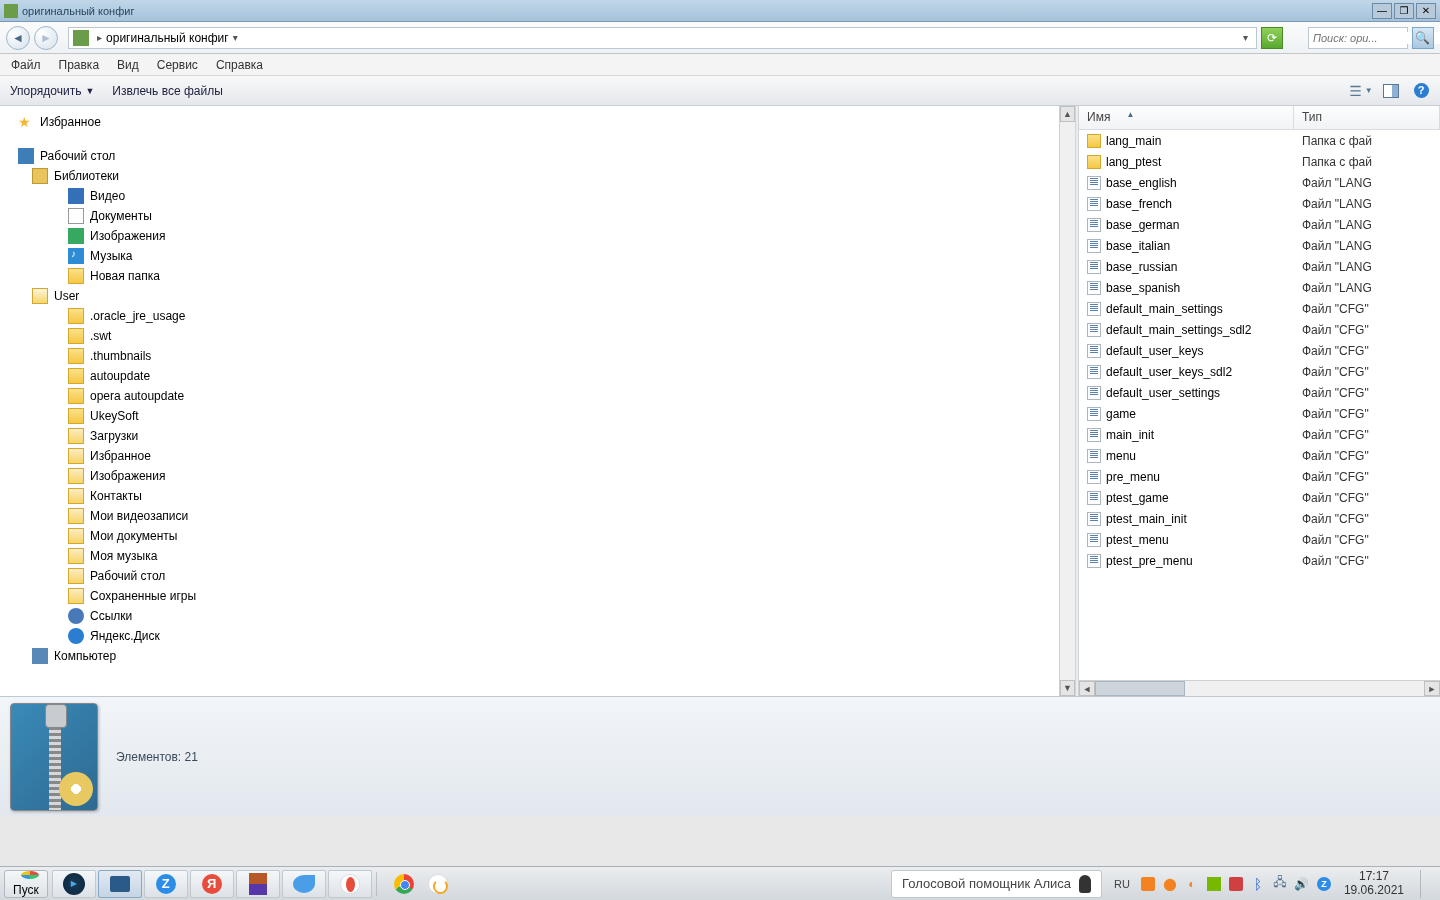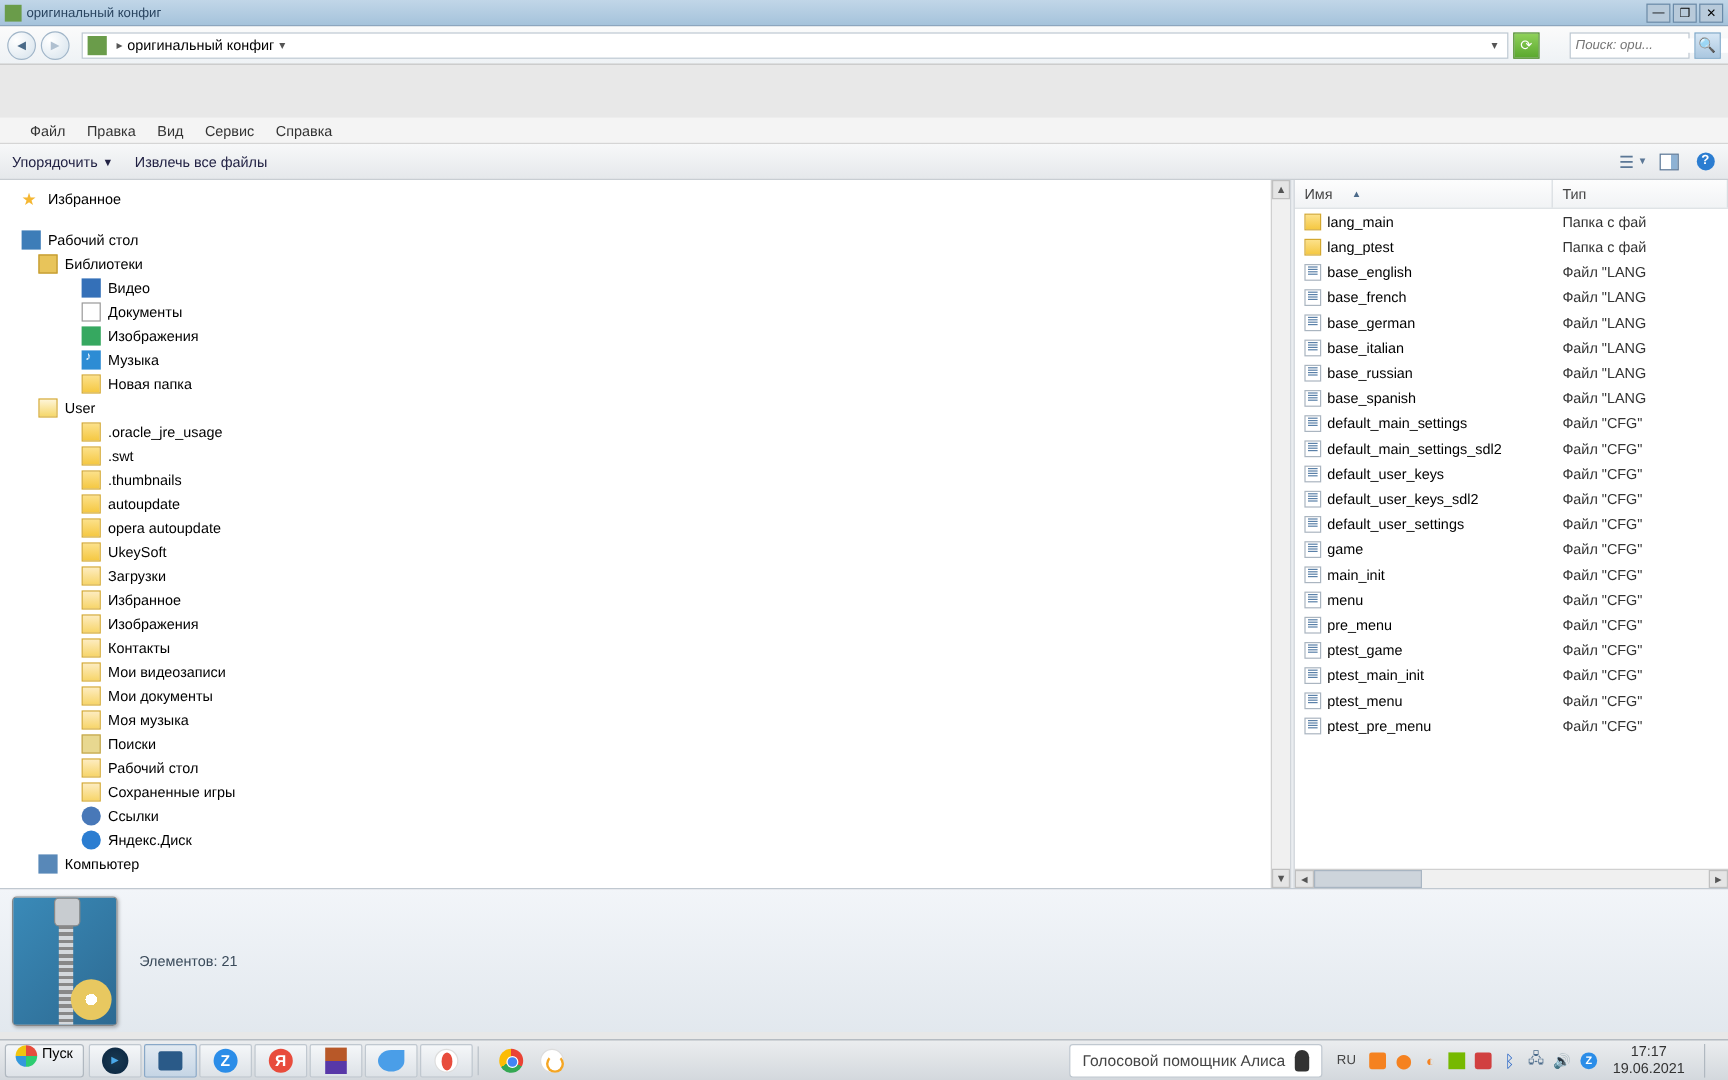--- a/index.html
+++ b/index.html
@@ -17,21 +17,21 @@
 .nav-back, .nav-fwd { width: 24px; height: 24px; border-radius: 50%; background: radial-gradient(circle at 30% 30%, #fff, #d5e2ec); border: 1px solid #a0b5c8; display: flex; align-items: center; justify-content: center; cursor: pointer; }
 .nav-path { flex: 1; display: flex; align-items: center; background: #fff; border: 1px solid #bcc7d1; height: 22px; padding: 0 4px; margin-left: 6px; }
 .nav-path-icon { width: 16px; height: 16px; background: #6a9c4a; margin-right: 4px; }
 .nav-chevron-r { font-size: 10px; color: #555; margin: 0 4px; }
 .nav-refresh { width: 22px; height: 22px; background: linear-gradient(to bottom, #8fd15a, #5aa82e); border: 1px solid #4a8a26; display: flex; align-items:center; justify-content:center; cursor: pointer; }
 .nav-search { width: 100px; height: 22px; background: #fff; border: 1px solid #bcc7d1; display: flex; align-items: center; padding: 0 4px; margin-left: 21px; }
 .nav-search input { border: none; outline: none; flex: 1; font-size: 11px; color: #888; font-style: italic; }
 .nav-search-btn { width: 22px; height: 22px; background: linear-gradient(to bottom,#d7e7f5,#aac7e0); border: 1px solid #7aa6c9; display:flex;align-items:center;justify-content:center;cursor:pointer; }
 
 
-.menubar { height: 22px; background: #f4f4f4; display: flex; align-items: center; padding: 0 25px; gap: 18px; border-bottom: 1px solid #d5d5d5; margin-top: 44px; }
+.menubar { height: 22px; background: #f4f4f4; display: flex; align-items: center; padding: 0 11px; gap: 18px; border-bottom: 1px solid #d5d5d5; }
 .menu-item { cursor: pointer; color: #333; }
 
 
 .cmdbar { height: 30px; background: linear-gradient(to bottom, #f7f8f9, #e5e8eb); display: flex; align-items: center; padding: 0 10px; border-bottom: 1px solid #c8cdd2; justify-content: space-between; }
 .cmd-left { display: flex; align-items: center; gap: 18px; }
 .cmd-item { display: flex; align-items: center; gap: 4px; cursor: pointer; color: #224; }
 .cmd-right { display: flex; align-items: center; gap: 12px; }
 .cmd-icon { width: 18px; height: 18px; display:flex;align-items:center;justify-content:center; }
 .cmd-view-icon { color: #5b7796; font-size: 14px; }
 .cmd-preview-icon { width:16px;height:14px;border:1px solid #5b7796; background:linear-gradient(to right,#fff 60%,#8eb2d4 60%); }
@@ -61,21 +61,21 @@
 .i-link{background:#4878b8;border-radius:50%;}
 .i-ydisk{background:#2b7dd1;border-radius:50%;}
 .indent1{padding-left:32px;}
 .indent2{padding-left:68px;}
 
 .divider { width: 4px; background: #eaedf0; cursor: ew-resize; border-left: 1px solid #d0d5da; border-right: 1px solid #d0d5da; }
 
 
 .filelist { flex: 1; display: flex; flex-direction: column; position: relative; overflow:hidden; }
 .fl-header { height: 24px; display: flex; border-bottom: 1px solid #d8dce0; background: linear-gradient(to bottom,#fdfdfd,#f1f3f5); }
-.fl-col { padding: 4px 8px; border-right: 1px solid #d8dce0; display: flex; align-items: center; gap: 16px; font-size: 11px; color: #444; cursor: pointer; }
+.fl-col { padding: 4px 8px; border-right: 1px solid #d8dce0; display: flex; align-items: flex-start; gap: 16px; font-size: 11px; color: #444; cursor: pointer; }
 .fl-col-name { width: 215px; }
 .fl-col-type { flex: 1; }
 .fl-sort-arrow { font-size: 8px; color: #4c6a8a; }
 .fl-body { flex: 1; overflow: hidden; }
 .fl-row { display: flex; height: 21px; align-items: center; cursor: pointer; }
 .fl-cell-name { width: 215px; display: flex; align-items: center; gap: 5px; padding-left: 8px; }
 .fl-cell-type { flex: 1; padding-left: 8px; color: #333; white-space:nowrap; overflow:hidden; }
 .fl-icon { width: 14px; height: 14px; display:inline-block; }
 .fl-icon-folder{background:linear-gradient(to bottom,#fce18a,#f5c842);border:1px solid #d4a830;}
 .fl-icon-file{background:#fff;border:1px solid #aab5c0;position:relative;}
@@ -88,21 +88,21 @@
 
 .statusbar { height: 120px; background: linear-gradient(to bottom, #f2f5f9, #e2e8ee); display: flex; align-items: center; padding: 4px 10px; border-top: 1px solid #c0c8d0; gap: 18px; }
 .status-thumb { width: 88px; height: 108px; background: linear-gradient(135deg,#3a8ab8,#2d6a92); border: 1px solid #888; border-radius: 4px; position: relative; overflow: hidden; box-shadow:1px 1px 3px rgba(0,0,0,0.25); }
 .status-zip{position:absolute;left:38px;top:2px;width:12px;height:104px;background:repeating-linear-gradient(to bottom,#d4d8dc 0 3px,#888 3px 6px);}
 .status-zip::before{content:"";position:absolute;left:-4px;top:-2px;width:20px;height:22px;background:#c8ccd0;border-radius:4px;border:1px solid #888;}
 .status-disc{position:absolute;right:4px;bottom:4px;width:34px;height:34px;border-radius:50%;background:radial-gradient(circle,#fff 20%,#e8c860 20% 80%,#b89840 80%);}
 .status-text { color: #3a4a5a; }
 
 
 .taskbar { position: absolute; bottom: 0; left: 0; right: 0; height: 34px; background: linear-gradient(to bottom, #ebedef, #d3d8dd); border-top: 1px solid #a8b0b8; display: flex; align-items: center; padding: 0 4px; }
-.start-btn { height: 28px; padding: 0 8px; display: flex; align-items: flex-start; gap: 4px; cursor: pointer; background: linear-gradient(to bottom,#f5f7f9,#dde2e7); border: 1px solid #b0b8c0; border-radius: 3px; }
+.start-btn { height: 28px; padding: 0 8px; display: flex; align-items: flex-end; gap: 4px; cursor: pointer; background: linear-gradient(to bottom,#f5f7f9,#dde2e7); border: 1px solid #b0b8c0; border-radius: 3px; flex-direction: column; }
 .start-orb { width: 18px; height: 18px; border-radius: 50%; background: conic-gradient(#e74c3c 0 25%, #2ecc71 25% 50%, #3498db 50% 75%, #f1c40f 75% 100%); }
 .task-icons { display: flex; gap: 2px; margin-left: 4px; }
 .task-icon { width: 44px; height: 28px; background: linear-gradient(to bottom,#f5f7f9,#dde2e7); border: 1px solid #c0c8d0; border-radius: 2px; display: flex; align-items: center; justify-content: center; cursor: pointer; }
 .task-icon.active { background: linear-gradient(to bottom,#e2eaf2,#c5d5e5); border-color: #88a8c8; }
 .ti-wmp{width:22px;height:22px;border-radius:50%;background:radial-gradient(circle,#1a3a52,#0a2540);display:flex;align-items:center;justify-content:center;}
 .ti-wmp::before{content:"▶";color:#4aa8e8;font-size:8px;}
 .ti-exp{width:20px;height:16px;background:#2a5a88;border-radius:2px;}
 .ti-zona{width:20px;height:20px;border-radius:50%;background:#2b8de8;color:#fff;font-weight:bold;text-align:center;line-height:20px;font-size:13px;}
 .ti-y{width:20px;height:20px;border-radius:50%;background:#e84c3c;color:#fff;font-weight:bold;text-align:center;line-height:20px;font-size:13px;}
 .ti-wr{width:18px;height:22px;background:linear-gradient(to bottom,#b85828 50%,#5838a8 50%);}
@@ -290,24 +290,20 @@
       </div>
     <div class="tree-item indent2">
         <span class="tree-icon i-folder-open"></span>
         <span>Мои документы</span>
       </div>
     <div class="tree-item indent2">
         <span class="tree-icon i-folder-open"></span>
         <span>Моя музыка</span>
       </div>
     <div class="tree-item indent2">
-        <span class="tree-icon i-search"></span>
-        <span>Поиски</span>
-      </div>
-    <div class="tree-item indent2">
         <span class="tree-icon i-folder-open"></span>
         <span>Рабочий стол</span>
       </div>
     <div class="tree-item indent2">
         <span class="tree-icon i-folder-open"></span>
         <span>Сохраненные игры</span>
       </div>
     <div class="tree-item indent2">
         <span class="tree-icon i-link"></span>
         <span>Ссылки</span>

